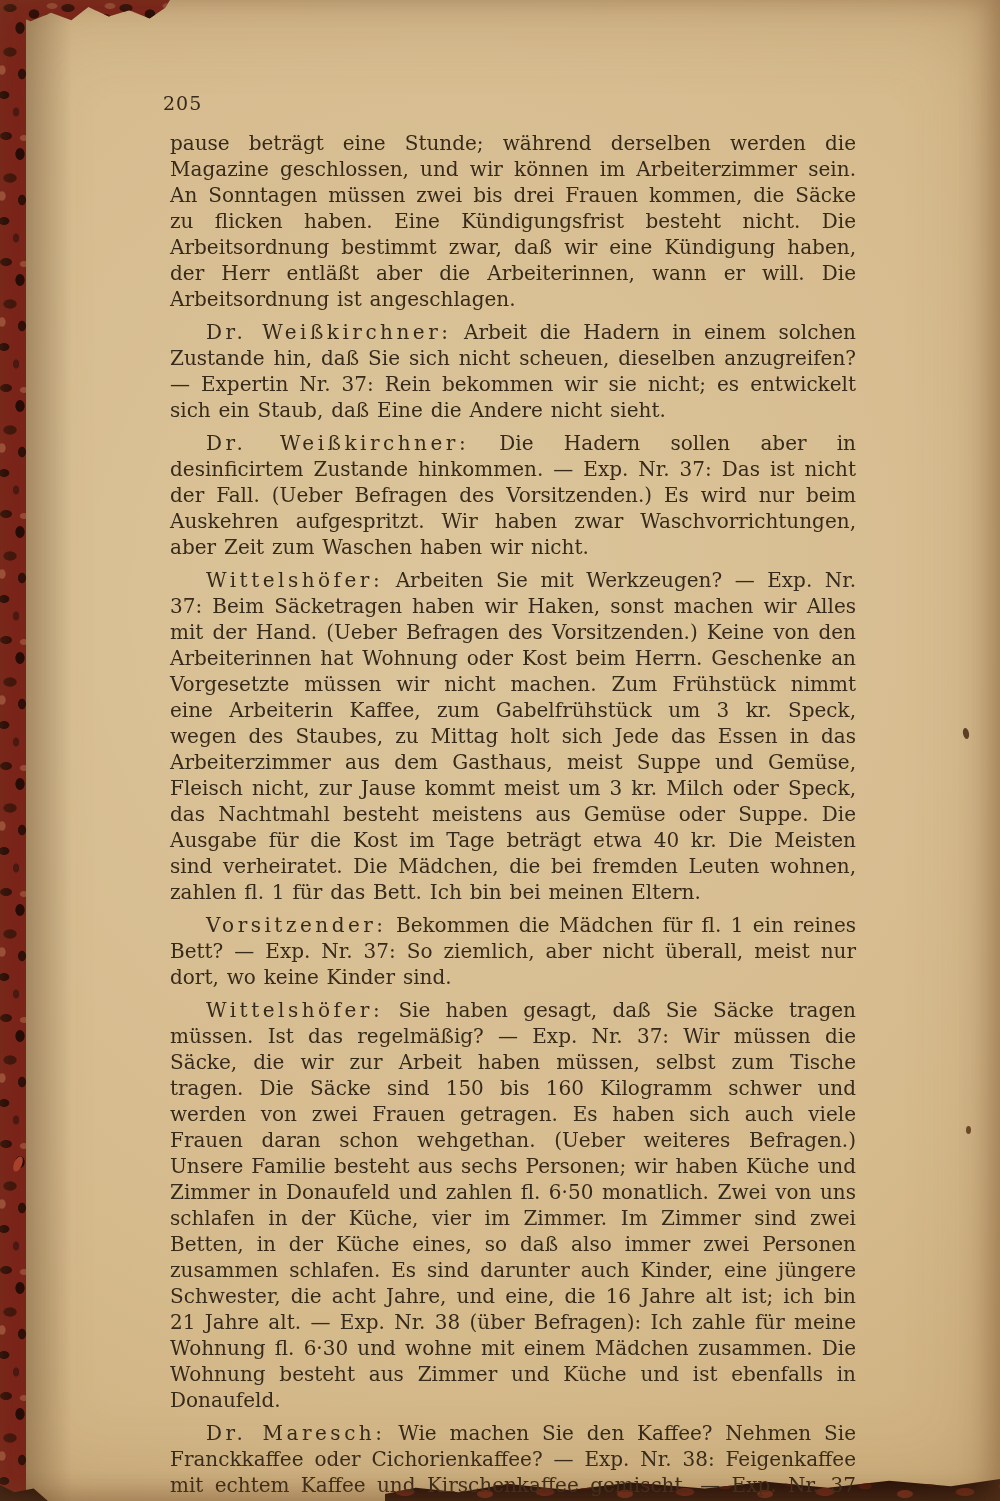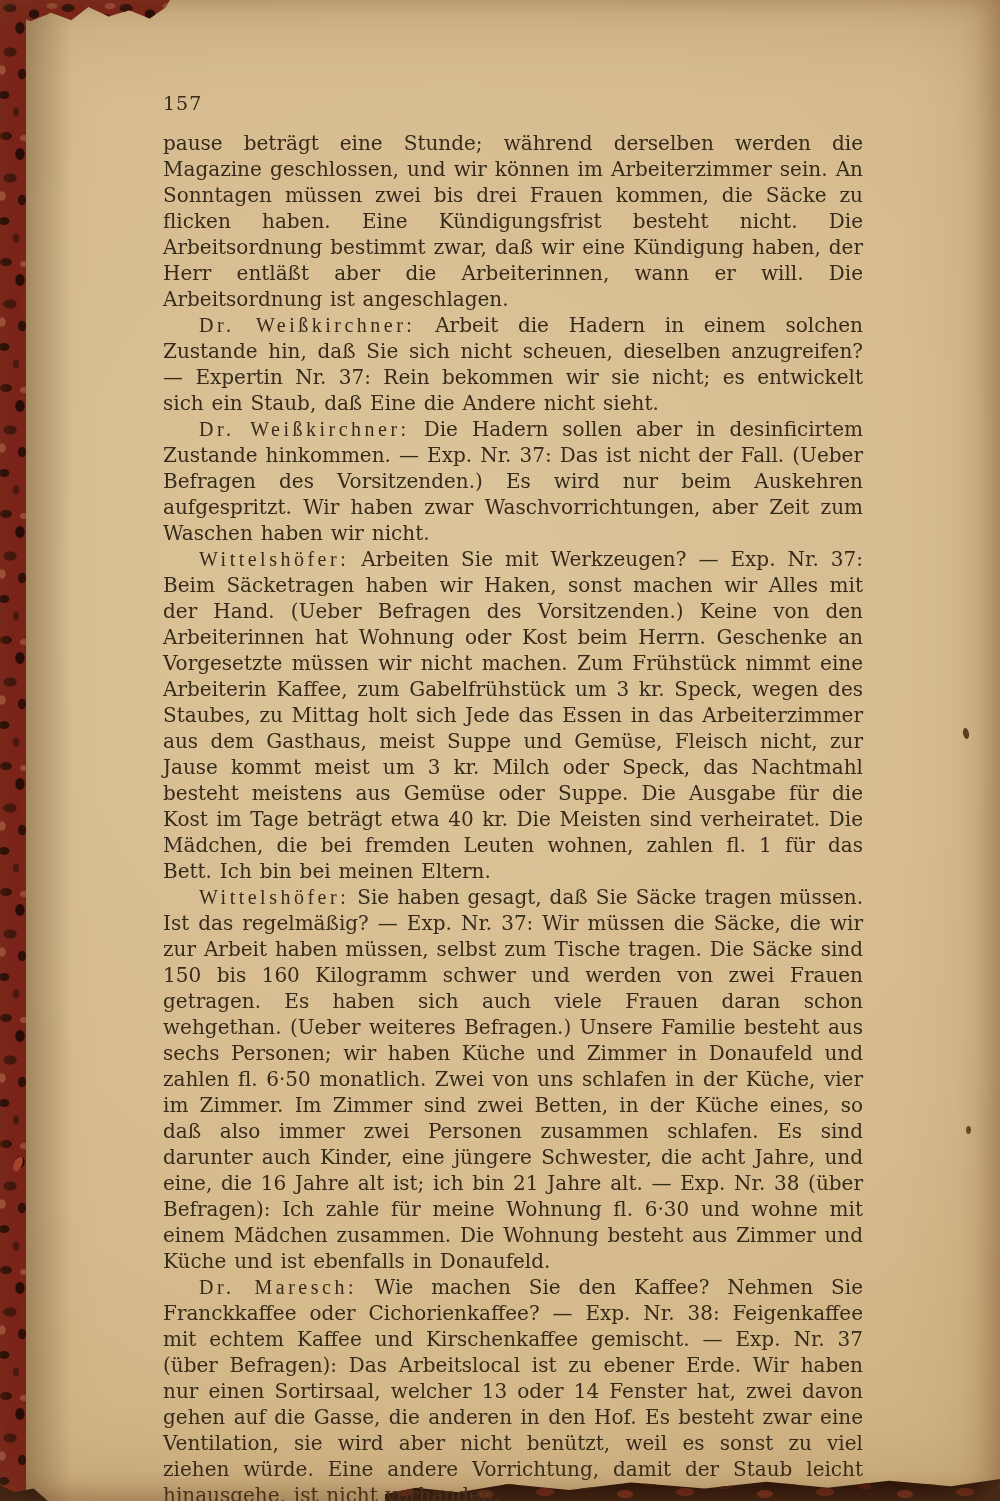--- a/index.html
+++ b/index.html
@@ -72,23 +72,23 @@
   .text-block {
     position:absolute; left:163px; top:90px; width:700px;
     color:#362a1b;
     font-size:20px; line-height:26px;
     text-align:justify;
     word-spacing:1.5px;
   }
   .page-number {
     font-size:19px; letter-spacing:1px; margin:0 0 14px 0; text-align:left;
   }
-  .para { margin:0; text-indent:36px; }
+  .para { margin:7px; text-indent:36px; }
   .para.no-indent { text-indent:0; }
-  .spaced { letter-spacing:3.5px;font-family:Liberation Serif, serif; }
+  .spaced { letter-spacing:3.5px; }
 
   .vignette {
     position:absolute; inset:0; pointer-events:none;
     box-shadow:
       inset 0 0 90px rgba(120,80,40,0.30),
       inset -14px 0 26px rgba(110,70,35,0.28),
       inset 0 -10px 20px rgba(110,70,35,0.22);
   }
 </style>
 </head>
@@ -98,25 +98,26 @@
   <div class="binding-strip"></div>
   <div class="binding-shadow"></div>
   <div class="binding-top"></div>
   <div class="binding-bottom"></div>
   <div class="corner-bl"></div>
   <div class="speck speck-1"></div>
   <div class="speck speck-2"></div>
   <div class="speck speck-3"></div>
 
   <div class="text-block">
-    <div class="page-number">157</div>
+    <div class="page-number">205</div>
     <div id="paragraphs">
         <p class="para no-indent"><span>pause beträgt eine Stunde; während derselben werden die Magazine geschlossen, und wir können im Arbeiterzimmer sein. An Sonntagen müssen zwei bis drei Frauen kommen, die Säcke zu flicken haben. Eine Kündigungsfrist besteht nicht. Die Arbeitsordnung bestimmt zwar, daß wir eine Kündigung haben, der Herr entläßt aber die Arbeiterinnen, wann er will. Die Arbeitsordnung ist angeschlagen.</span></p>
         <p class="para"><span class="spaced">Dr. Weißkirchner:</span><span> Arbeit die Hadern in einem solchen Zustande hin, daß Sie sich nicht scheuen, dieselben anzugreifen? — Expertin Nr. 37: Rein bekommen wir sie nicht; es entwickelt sich ein Staub, daß Eine die Andere nicht sieht.</span></p>
         <p class="para"><span class="spaced">Dr. Weißkirchner:</span><span> Die Hadern sollen aber in desinficirtem Zustande hinkommen. — Exp. Nr. 37: Das ist nicht der Fall. (Ueber Befragen des Vorsitzenden.) Es wird nur beim Auskehren aufgespritzt. Wir haben zwar Waschvorrichtungen, aber Zeit zum Waschen haben wir nicht.</span></p>
         <p class="para"><span class="spaced">Wittelshöfer:</span><span> Arbeiten Sie mit Werkzeugen? — Exp. Nr. 37: Beim Säcketragen haben wir Haken, sonst machen wir Alles mit der Hand. (Ueber Befragen des Vorsitzenden.) Keine von den Arbeiterinnen hat Wohnung oder Kost beim Herrn. Geschenke an Vorgesetzte müssen wir nicht machen. Zum Frühstück nimmt eine Arbeiterin Kaffee, zum Gabelfrühstück um 3 kr. Speck, wegen des Staubes, zu Mittag holt sich Jede das Essen in das Arbeiterzimmer aus dem Gasthaus, meist Suppe und Gemüse, Fleisch nicht, zur Jause kommt meist um 3 kr. Milch oder Speck, das Nachtmahl besteht meistens aus Gemüse oder Suppe. Die Ausgabe für die Kost im Tage beträgt etwa 40 kr. Die Meisten sind verheiratet. Die Mädchen, die bei fremden Leuten wohnen, zahlen fl. 1 für das Bett. Ich bin bei meinen Eltern.</span></p>
+        <p class="para"><span class="spaced">Vorsitzender:</span><span> Bekommen die Mädchen für fl. 1 ein reines Bett? — Exp. Nr. 37: So ziemlich, aber nicht überall, meist nur dort, wo keine Kinder sind.</span></p>
         <p class="para"><span class="spaced">Wittelshöfer:</span><span> Sie haben gesagt, daß Sie Säcke tragen müssen. Ist das regelmäßig? — Exp. Nr. 37: Wir müssen die Säcke, die wir zur Arbeit haben müssen, selbst zum Tische tragen. Die Säcke sind 150 bis 160 Kilogramm schwer und werden von zwei Frauen getragen. Es haben sich auch viele Frauen daran schon wehgethan. (Ueber weiteres Befragen.) Unsere Familie besteht aus sechs Personen; wir haben Küche und Zimmer in Donaufeld und zahlen fl. 6·50 monatlich. Zwei von uns schlafen in der Küche, vier im Zimmer. Im Zimmer sind zwei Betten, in der Küche eines, so daß also immer zwei Personen zusammen schlafen. Es sind darunter auch Kinder, eine jüngere Schwester, die acht Jahre, und eine, die 16 Jahre alt ist; ich bin 21 Jahre alt. — Exp. Nr. 38 (über Befragen): Ich zahle für meine Wohnung fl. 6·30 und wohne mit einem Mädchen zusammen. Die Wohnung besteht aus Zimmer und Küche und ist ebenfalls in Donaufeld.</span></p>
         <p class="para"><span class="spaced">Dr. Maresch:</span><span> Wie machen Sie den Kaffee? Nehmen Sie Franckkaffee oder Cichorienkaffee? — Exp. Nr. 38: Feigenkaffee mit echtem Kaffee und Kirschenkaffee gemischt. — Exp. Nr. 37 (über Befragen): Das Arbeitslocal ist zu ebener Erde. Wir haben nur einen Sortirsaal, welcher 13 oder 14 Fenster hat, zwei davon gehen auf die Gasse, die anderen in den Hof. Es besteht zwar eine Ventilation, sie wird aber nicht benützt, weil es sonst zu viel ziehen würde. Eine andere Vorrichtung, damit der Staub leicht hinausgehe, ist nicht vorhanden.</span></p>
       </div>
   </div>
 
   <div class="vignette"></div>
 </div>
 
 </body></html>

